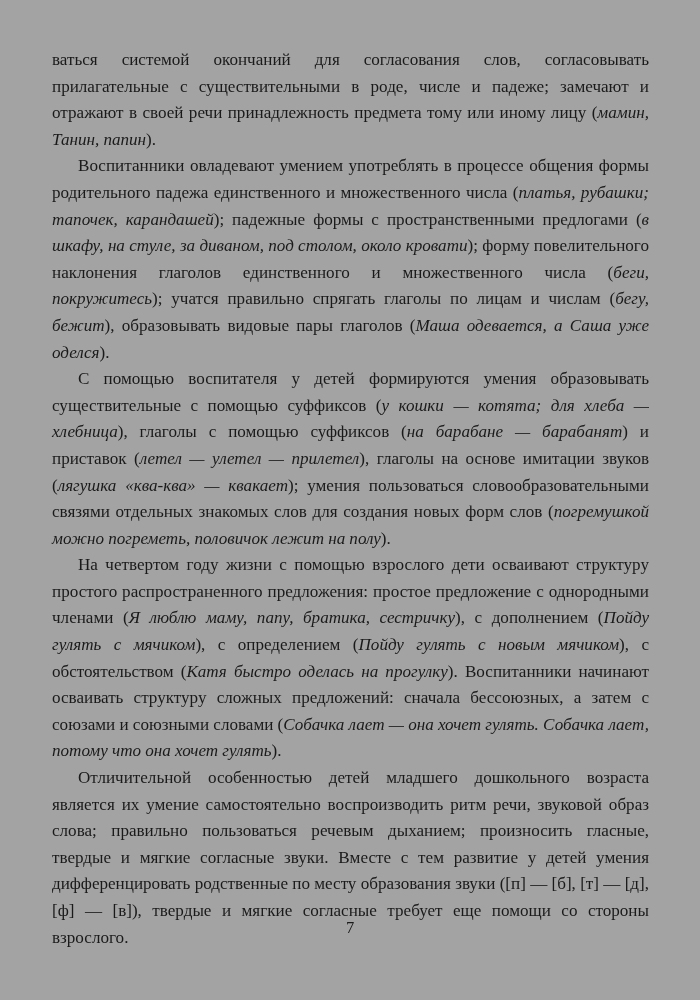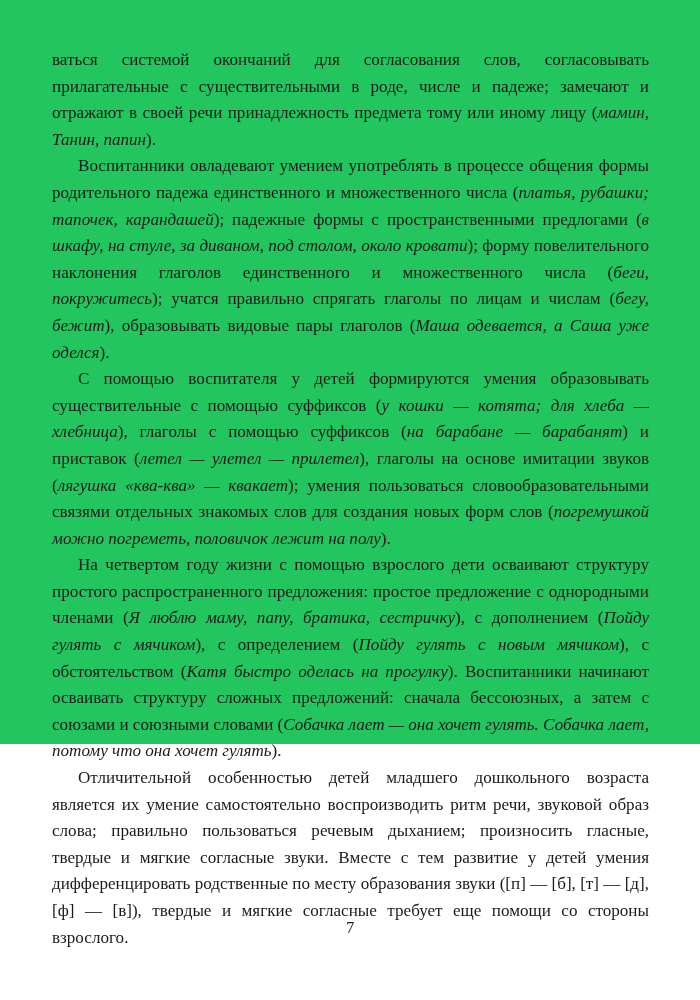--- a/index.html
+++ b/index.html
@@ -16,22 +16,22 @@
     font-family: "Liberation Serif", "DejaVu Serif", serif;
     color: #1a1a1a;
     -webkit-font-smoothing: antialiased;
   }
 
   #page {
     position: absolute;
     left: 0;
     top: 0;
     width: 700px;
-    height: 744px;
-    background: #22c55e;
+    height: 1000px;
+    background: #a3a3a3;
   }
 
   #text-block {
     position: absolute;
     left: 52px;
     top: 47px;
     width: 597px;
   }
 
   p.para {

